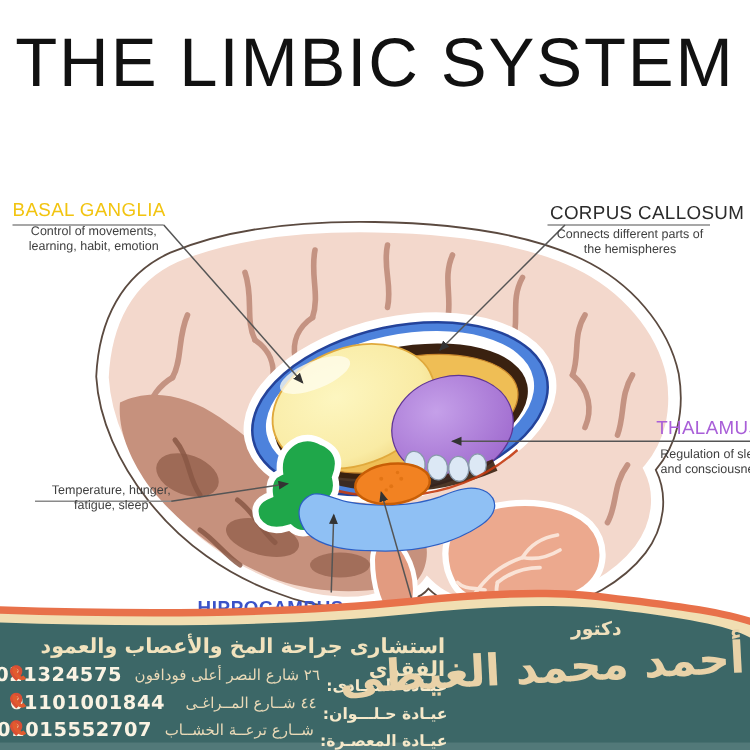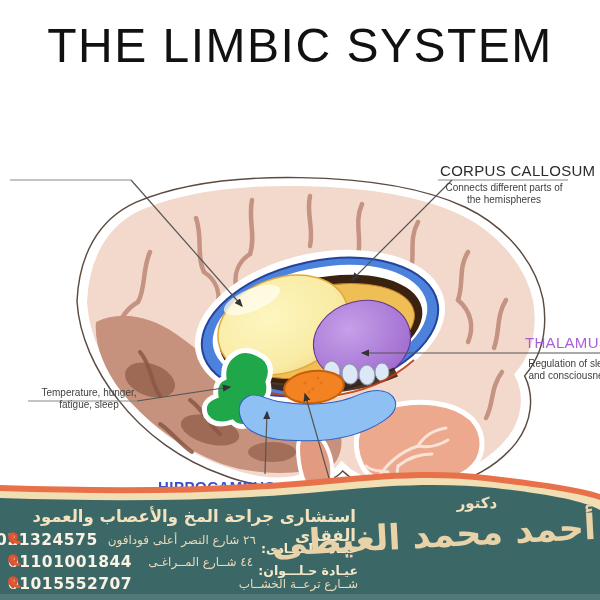--- a/index.html
+++ b/index.html
@@ -1,19 +1,19 @@
 <!DOCTYPE html>
 <html><head>
 <meta charset="utf-8">
 <style>
   html,body{margin:0;padding:0;}
   .canvas{position:relative;width:600px;height:600px;background:#ffffff;overflow:hidden;
           font-family:"Liberation Sans",sans-serif;}
   .title{position:absolute;top:18px;left:0;width:600px;text-align:center;
-         font-size:48px;font-weight:400;letter-spacing:1.5px;color:#111;}
+         font-size:55px;font-weight:400;letter-spacing:1.5px;color:#111;}
   #brain-art{position:absolute;left:0;top:0;z-index:1;}
   .label-block{position:absolute;z-index:3;}
   .label-name{font-size:15px;font-weight:400;letter-spacing:.3px;white-space:nowrap;}
   .label-desc{font-size:10px;color:#3f3f3f;text-align:center;line-height:1.15;margin-top:3px;}
   .lbl-bg .label-name{color:#F2C410;}
   .lbl-cc .label-name{color:#2b2b2b;}
   .lbl-th .label-name{color:#A95FD8;}
   .lbl-ht .label-name{color:#2E9E50;}
   .hippo-label{position:absolute;left:158px;top:478px;z-index:2;font-size:15px;font-weight:700;
                color:#3A52C8;letter-spacing:.5px;}
@@ -156,20 +156,24 @@
       <path d="M438,180 L568,180" stroke="#8a8a8a"></path>
       <path d="M452,180 L352,280" marker-end="url(#arrow)"></path>
       <path d="M600,353 L362,353" marker-end="url(#arrow)"></path>
       <path d="M28,401 L137,401" stroke="#8a8a8a"></path>
       <path d="M137,401 L230,387" marker-end="url(#arrow)"></path>
       <path d="M265,474 L267,412" marker-end="url(#arrow)"></path>
       <path d="M333,492 L305,394" marker-end="url(#arrow)"></path>
     </g>
   </svg>
 
+  <div class="label-block lbl-bg" style="left:10px;top:160px;width:130px;">
+    <div class="label-name">BASAL GANGLIA</div>
+    <div class="label-desc">Control of movements, learning, habit, emotion</div>
+  </div>
 
   <div class="label-block lbl-cc" style="left:440px;top:162px;width:128px;text-align:center;">
     <div class="label-name">CORPUS CALLOSUM</div>
     <div class="label-desc">Connects different parts of the hemispheres</div>
   </div>
 
   <div class="label-block lbl-th" style="left:525px;top:334px;width:92px;">
     <div class="label-name">THALAMUS</div>
     <div class="label-desc" style="margin-top:7px;">Regulation of sleep and consciousness</div>
   </div>
@@ -212,20 +216,21 @@
       </svg>
       <span class="addr">٤٤ شــارع المــراغـى</span>
       <span class="spacer"></span>
       <svg class="icon" width="14" height="14" viewBox="0 0 16 16">
         <path d="M3.6,1.2 C2,2.8 1.6,5 2.8,7.2 C4.2,9.8 6.2,11.8 8.8,13.2 C11,14.4 13.2,14 14.8,12.4 L12.4,9.6 L10.4,10.4 C8.8,9.6 7.4,8.2 6.6,6.6 L7.4,4.6 Z" fill="#E25B2E"></path>
       </svg>
       <span class="num">01101001844</span>
     </div>
 
     <div class="f-row" style="top:106px;">
+      <span class="clinic">عيـادة المعصـرة:</span>
       <svg class="icon" width="10" height="13" viewBox="0 0 11 14">
         <path d="M5.5,0 C2.5,0 0,2.4 0,5.4 C0,9 5.5,14 5.5,14 C5.5,14 11,9 11,5.4 C11,2.4 8.5,0 5.5,0 Z" fill="#D94F35"></path>
         <circle cx="5.5" cy="5.2" r="2" fill="#F1DEB2"></circle>
       </svg>
       <span class="addr">شــارع ترعــة الخشــاب</span>
       <span class="spacer"></span>
       <svg class="icon" width="14" height="14" viewBox="0 0 16 16">
         <path d="M3.6,1.2 C2,2.8 1.6,5 2.8,7.2 C4.2,9.8 6.2,11.8 8.8,13.2 C11,14.4 13.2,14 14.8,12.4 L12.4,9.6 L10.4,10.4 C8.8,9.6 7.4,8.2 6.6,6.6 L7.4,4.6 Z" fill="#E25B2E"></path>
       </svg>
       <span class="num">01015552707</span>

